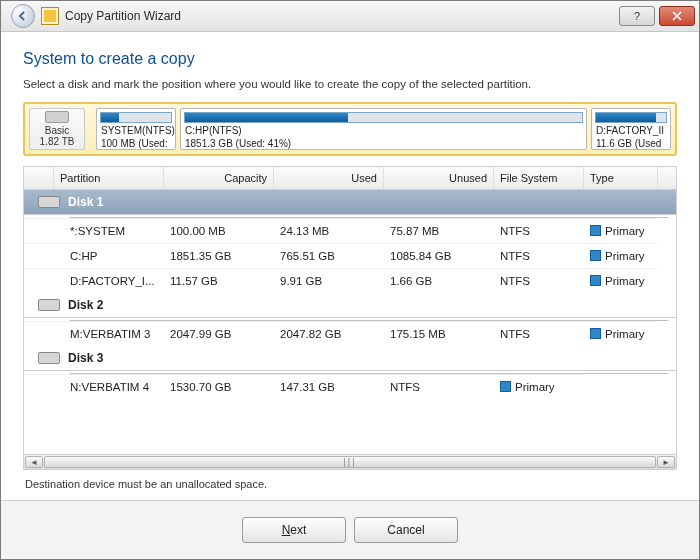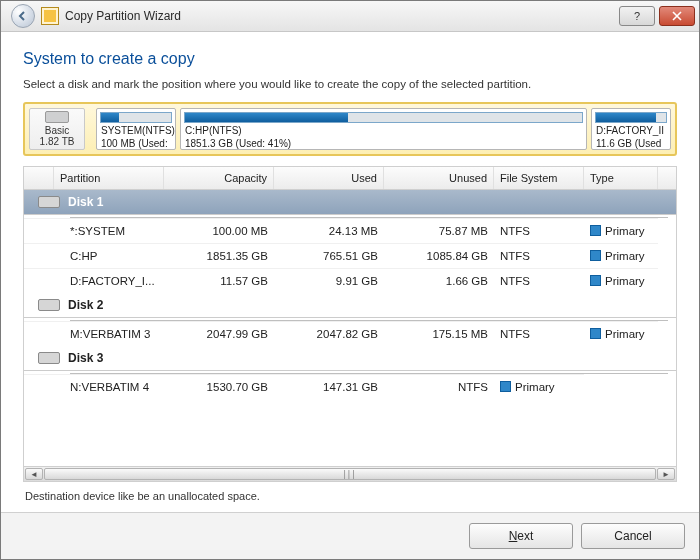--- a/index.html
+++ b/index.html
@@ -198,21 +198,20 @@
     border-radius: 2px;
   }
   .prow {
     display: grid;
     grid-template-columns: 30px 110px 110px 110px 110px 90px 74px;
     font-size: 11.5px;
     color: #222;
   }
   .prow > div {
     padding: 6px 6px;
-    text-align: right;
     white-space: nowrap;
     border-top: 1px solid #f0f0f0;
   }
   .prow > div:first-child, .prow > div:nth-child(2) { text-align: left; }
   .prow > div:nth-child(6), .prow > div:nth-child(7) { text-align: left; }
   .prow > div:nth-child(2) { padding-left: 16px; }
   .sq {
     display: inline-block;
     width: 9px; height: 9px;
     background: #2f87c9;
@@ -222,23 +221,23 @@
   }
   .hr { border-top: 1px solid #bfbfbf; margin: 2px 8px 0 46px; }
 
   .note {
     font-size: 11px;
     color: #333;
     padding: 8px 2px 2px 2px;
   }
   .footer {
     border-top: 1px solid #d0d0d0;
-    padding: 10px 14px;
-    display: flex;
-    justify-content: flex-end;
+    padding: 16px 14px;
+    display: flex;
+    justify-content: center;
     gap: 8px;
     background: #f3f3f3;
   }
   .btn {
     min-width: 78px;
     padding: 5px 12px;
     border: 1px solid #9a9a9a;
     background: linear-gradient(#fdfdfd, #e5e5e5);
     border-radius: 3px;
     font-size: 12px;
@@ -396,21 +395,21 @@
             <div><span class="sq"></span>Primary</div>
           </div>
         </div>
       <div class="hscroll">
         <div class="ar l">◄</div>
         <div class="thumb">|||</div>
         <div class="ar r">►</div>
       </div>
     </div>
 
-    <div class="note">Destination device like be an unallocated space.</div>
+    <div class="note">Destination device must be an unallocated space.</div>
   </div>
 
   <div class="footer">
     <div class="btn"><span class="ul">N</span><span></span><span id="next-rest">ext</span></div>
     <div class="btn">Cancel</div>
   </div>
 
 </div>
 
 </body></html>

